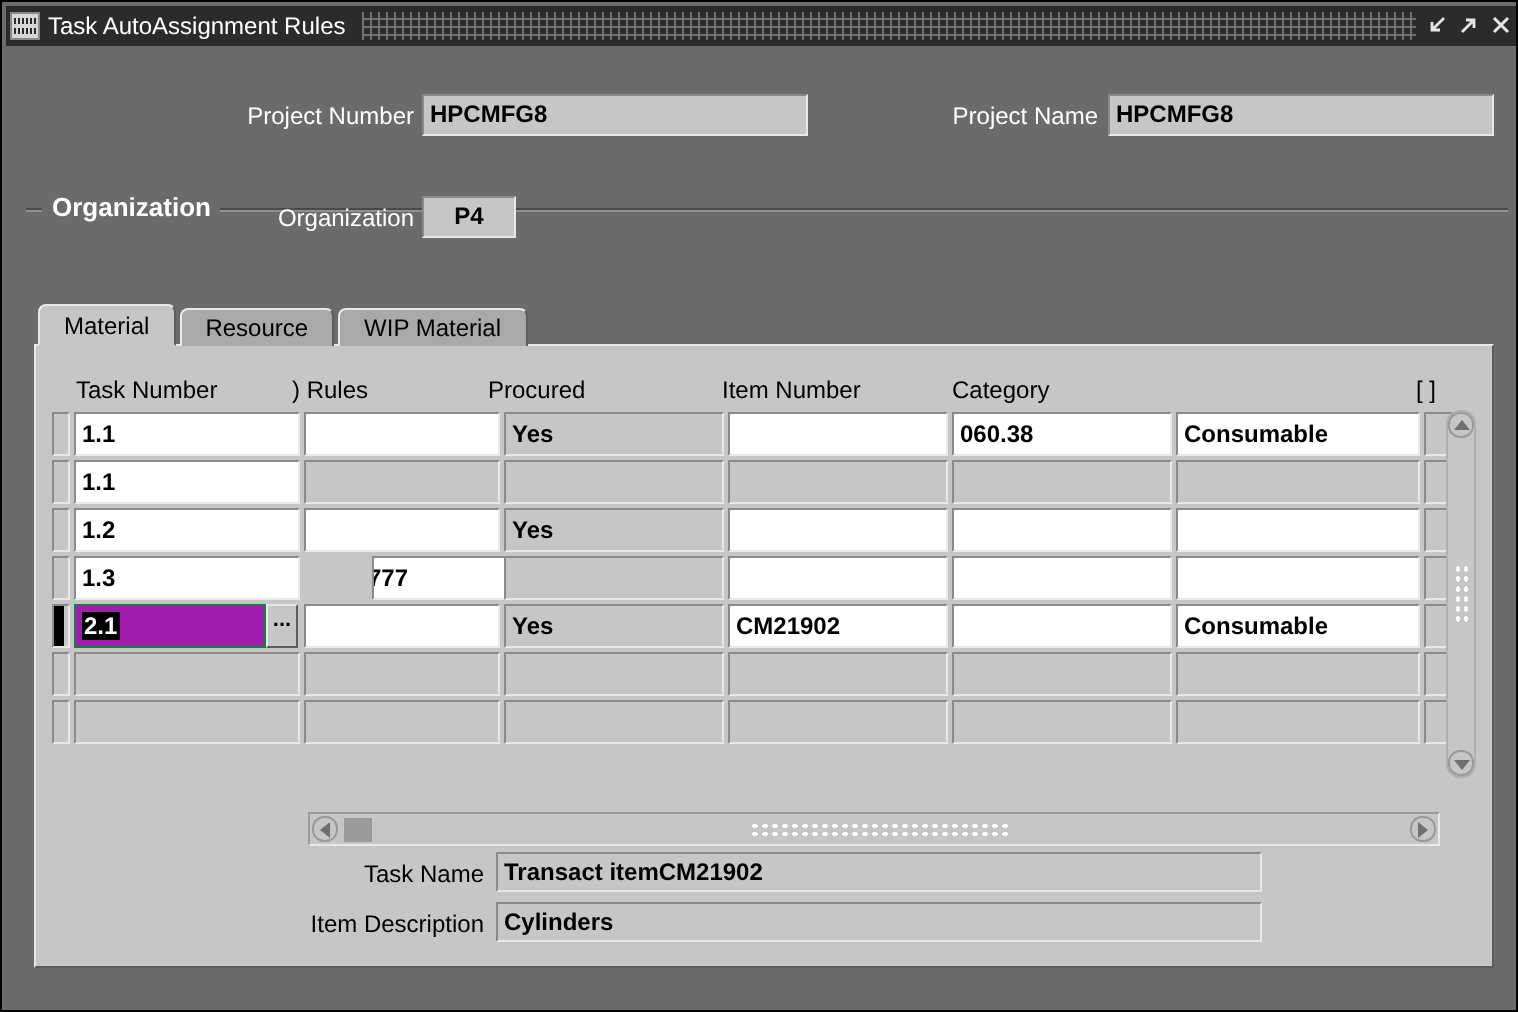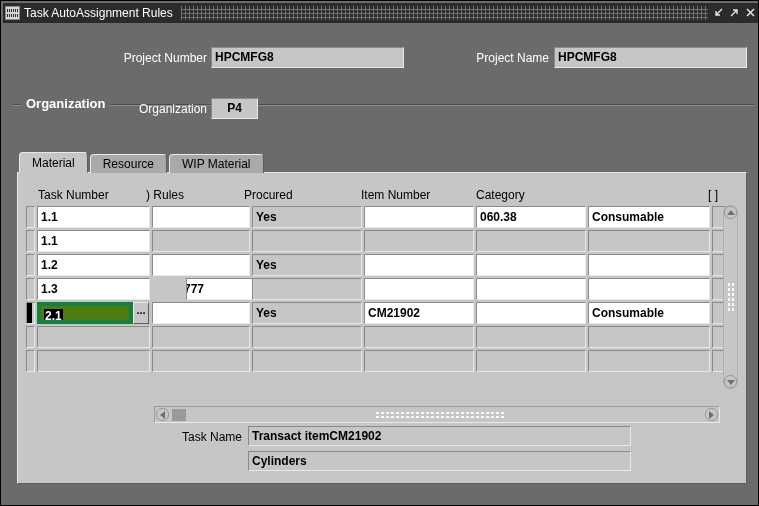--- a/index.html
+++ b/index.html
@@ -262,22 +262,22 @@
   }
   .cell.enabled { background: #ffffff; }
   .cell.combo {
     background: #c6c6c6;
     border-top: 1px solid #8a8a8a;
     border-left: 1px solid #8a8a8a;
     border-right: 1px solid #e9e9e9;
     border-bottom: 1px solid #e9e9e9;
   }
   .cell.focused {
-    background: #4d7c0f;
-    border: 4px solid #15803d;
+    background: #a21caf;
+    border: 1px solid #15803d;
   }
   .cell.focused .sel {
     background: #000000;
     color: #ffffff;
     padding: 0 1px;
   }
   .lov-btn {
     position: absolute;
     top: 1px;
     width: 16px; height: 22px;
@@ -560,17 +560,18 @@
           <div id="hscroll-grip"></div>
           <div class="hsb-arrow right">
               <i></i>
             </div>
         </div>
       </div>
 
       <span class="detail-label" style="left:94px; top:257px; width:130px;">Task Name</span>
       <div class="detail-field" style="left:230px; top:253px; width:383px; height:20px;">Transact itemCM21902</div>
 
+      <span class="detail-label" style="left:94px; top:282px; width:130px;">Item Description</span>
       <div class="detail-field" style="left:230px; top:278px; width:383px; height:20px;">Cylinders</div>
 
     </div>
   </div>
 </div>
 
 </body></html>

